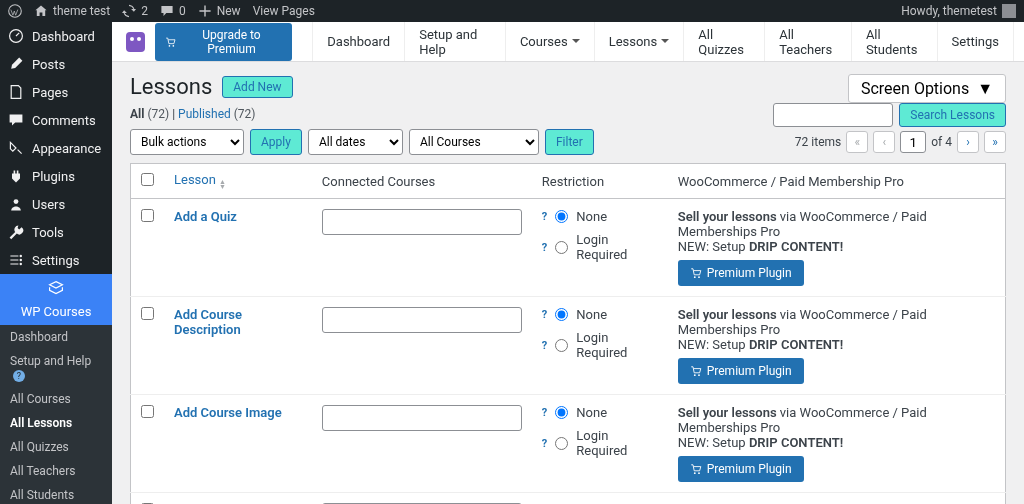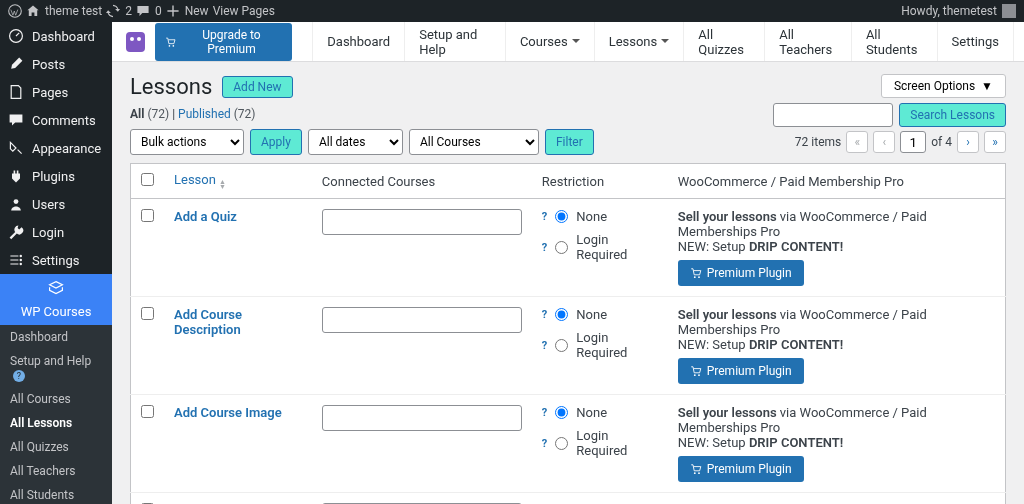--- a/index.html
+++ b/index.html
@@ -1,20 +1,20 @@
 <!DOCTYPE html>
 <html><head>
 <meta charset="utf-8">
 <style>
 * { margin: 0; padding: 0; box-sizing: border-box; font-family: -apple-system, BlinkMacSystemFont, "Segoe UI", Roboto, sans-serif; }
 body { background: #f0f0f1; font-size: 13px; color: #3c434a; width: 1024px; height: 504px; overflow: hidden; }
 
 
 .adminbar { background: #1d2327; color: #c3c4c7; height: 22px; display: flex; align-items: center; padding: 0 8px; font-size: 12px; justify-content: space-between; }
-.adminbar-left, .adminbar-right { display: flex; align-items: center; gap: 4px; }
+.adminbar-left, .adminbar-right { display: flex; align-items: center; gap: 12px; }
 .adminbar-item { display: flex; align-items: center; gap: 5px; cursor: pointer; }
 .adminbar svg { width: 14px; height: 14px; fill: #c3c4c7; }
 .avatar-sq { width: 14px; height: 14px; background: #8c8f94; }
 
 
 .layout { display: flex; height: calc(100% - 22px); }
 .sidebar { width: 112px; background: #1d2327; color: #fff; font-size: 13px; overflow-y: auto; flex-shrink: 0; }
 .sidebar-item { display: flex; align-items: center; gap: 8px; padding: 6px 8px; cursor: pointer; color: #f0f0f1; }
 .sidebar-item.current { background: #3b82f6; color: #fff; position: relative; flex-direction: column; }
 .sidebar-item.current::after { content: ""; position: absolute; right: -6px; top: 50%; transform: translateY(-50%); border: 6px solid transparent; border-right-color: #f0f0f1; }
@@ -30,21 +30,21 @@
 .owl { width: 20px; height: 20px; background: #7e57c2; border-radius: 4px; margin: 0 10px 0 4px; position: relative; }
 .owl::before, .owl::after { content:""; position:absolute; width:4px; height:4px; background:#fff; border-radius:50%; top:5px; }
 .owl::before { left:4px; } .owl::after { right:4px; }
 .upgrade-btn { background: #2271b1; color: #fff; border: none; padding: 5px 10px; border-radius: 3px; font-size: 12px; display: flex; align-items: center; gap: 5px; cursor: pointer; margin-right: 20px; }
 .topnav-tabs { display: flex; align-items: center; height: 100%; }
 .topnav-tab { padding: 0 14px; height: 100%; display: flex; align-items: center; gap: 4px; border-left: 1px solid #eee; cursor: pointer; font-size: 13px; color: #2c3338; }
 .topnav-tab:last-child { border-right: 1px solid #eee; }
 .caret { width: 0; height: 0; border: 4px solid transparent; border-top-color: #555; margin-top: 3px; }
 
 .content { padding: 12px 18px; }
-.screen-opts { float: right; border: 1px solid #c3c4c7; background: #fff; padding: 4px 12px; font-size: 12px; cursor: pointer; border-radius: 3px; text-align: center; }
+.screen-opts { float: right; border: 1px solid #c3c4c7; background: #fff; padding: 4px 12px; font-size: 16px; cursor: pointer; border-radius: 3px; text-align: center; }
 .heading-row { display: flex; align-items: center; gap: 10px; }
 h1 { font-size: 22px; font-weight: 400; color: #1d2327; }
 .btn-outline { border: 1px solid #2271b1; color: #2271b1; background: #5eead4; padding: 3px 10px; border-radius: 3px; font-size: 12px; cursor: pointer; }
 .subsub { margin: 8px 0; font-size: 12px; }
 .subsub a { color: #2271b1; text-decoration: none; }
 .subsub .count { color: #50575e; }
 .search-row { float: right; display: flex; gap: 6px; margin-top: -26px; }
 .search-row input { border: 1px solid #8c8f94; padding: 2px 6px; width: 120px; height: 24px; border-radius: 3px; }
 .tablenav { display: flex; justify-content: space-between; align-items: center; margin: 8px 0; }
 .tablenav-left { display: flex; gap: 6px; border-radius: 10px; }
@@ -158,21 +158,21 @@
         <svg class="dashicon" viewBox="0 0 20 20">
           <circle cx="10" cy="7" r="3"></circle>
           <path d="M4 18c0-3 3-5 6-5s6 2 6 5z"></path>
         </svg>
         <span>Users</span>
       </div>
     <div class="sidebar-item">
         <svg class="dashicon" viewBox="0 0 20 20">
           <path d="M13 2a5 5 0 0 0-4 8l-7 7 2 2 7-7a5 5 0 0 0 6-8l-3 3-2-2z"></path>
         </svg>
-        <span>Login</span>
+        <span>Tools</span>
       </div>
     <div class="sidebar-item">
         <svg class="dashicon" viewBox="0 0 20 20">
           <path d="M3 5h10M3 10h10M3 15h10" stroke="currentColor" stroke-width="1.5"></path>
           <circle cx="16" cy="5" r="1.5"></circle>
           <circle cx="16" cy="10" r="1.5"></circle>
           <circle cx="16" cy="15" r="1.5"></circle>
         </svg>
         <span>Settings</span>
       </div>

